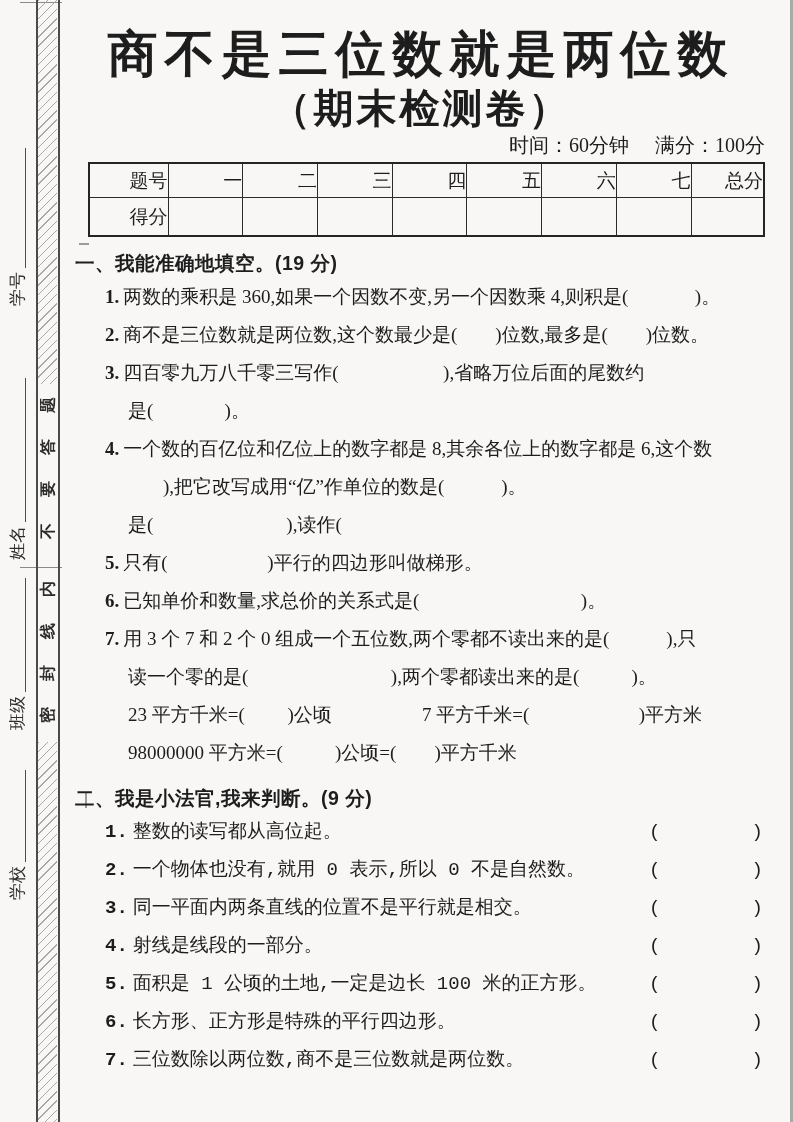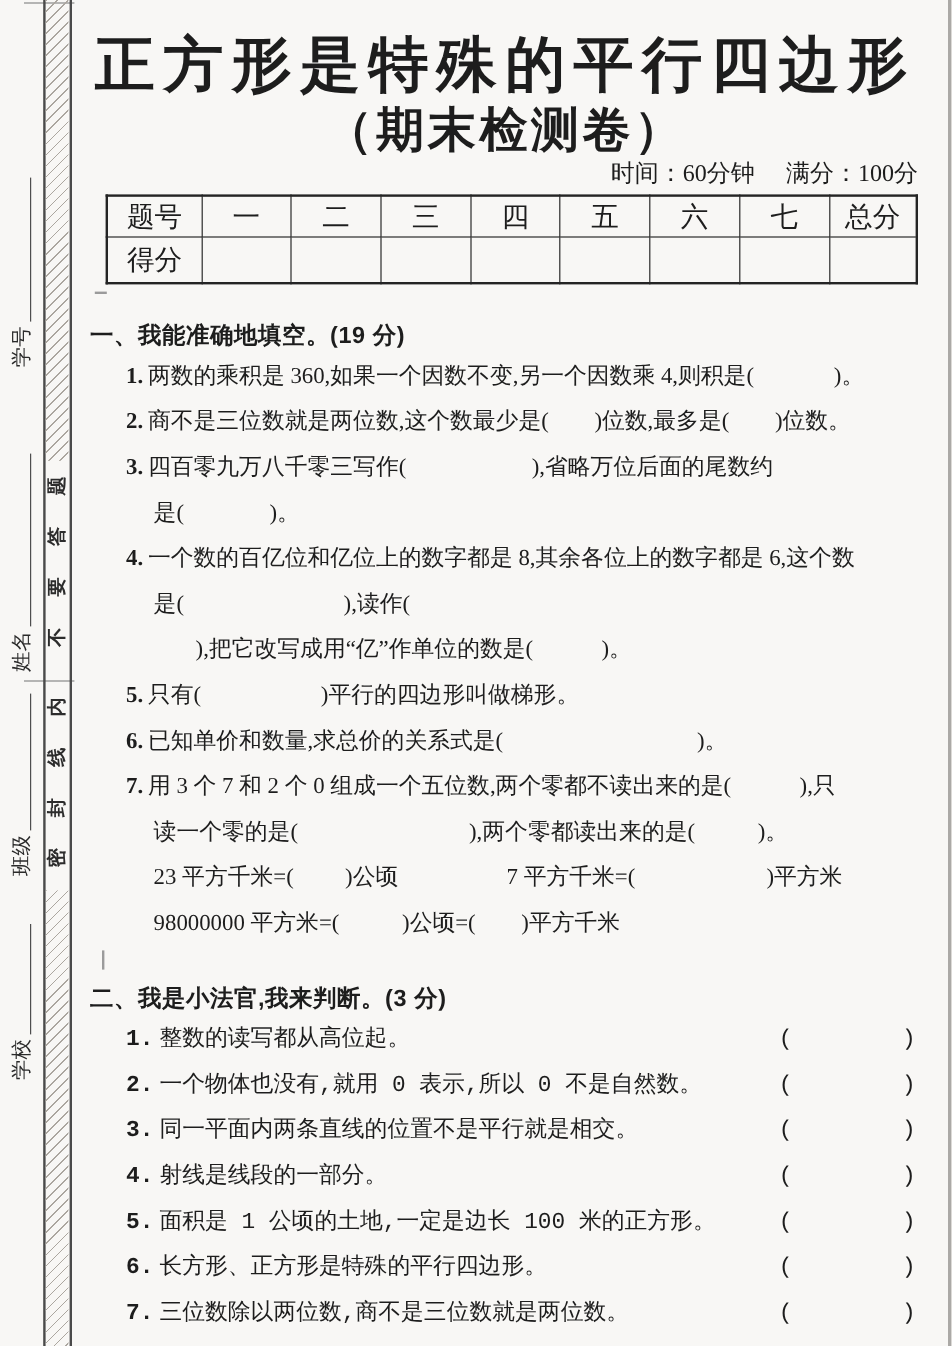--- a/index.html
+++ b/index.html
@@ -57,28 +57,28 @@
   }
   .exam-info{
     display:flex;justify-content:flex-end;gap:26px;
     font-size:20px;padding-right:2px;line-height:26px;
   }
   table.score{
     border-collapse:collapse;margin-left:13px;margin-top:4px;
     width:677px;table-layout:fixed;
   }
   table.score td{
-    border:1.6px solid #2b2b2b;text-align:center;vertical-align:middle;
-    font-size:23px;padding:0;
+    border:1.6px solid #2b2b2b;text-align:right;vertical-align:middle;
+    font-size:19px;padding:0;
   }
   table.score{border:2.2px solid #242424;}
   table.score tr.hdr td{height:33px;}
   table.score tr.scr td{height:37px;}
   .sec-heading{
-    margin-top:28px;font-size:19.5px;font-weight:bold;line-height:30px;
+    margin-top:11px;font-size:19.5px;font-weight:bold;line-height:30px;
     font-family:"Liberation Sans","DejaVu Sans",sans-serif;letter-spacing:.5px;
   }
   .items{font-size:19px;line-height:38px;}
   .item{padding-left:53px;text-indent:-23px;white-space:pre-wrap;}
   .item .num{font-weight:bold;padding-right:4px;}
   .cont{padding-left:53px;white-space:pre-wrap;}
   .cont.deep{padding-left:88px;}
   .judge-row{
     display:flex;justify-content:space-between;align-items:baseline;
     padding-left:30px;line-height:38px;font-size:19px;font-family:Liberation Mono, monospace;
@@ -125,21 +125,21 @@
   <span>封</span>
   <span>密</span>
 </div>
 
 <div class="fold-dash-h"></div>
 <div class="fold-dash-v"></div>
 <div class="edge-shadow"></div>
 
 <div class="content">
 
-  <h1 class="page-title">正方形是特殊的平行四边形</h1>
+  <h1 class="page-title">商不是三位数就是两位数</h1>
   <h2 class="page-subtitle">（期末检测卷）</h2>
 
   <div class="exam-info">
     <span>时间：60分钟</span>
     <span>满分：100分</span>
   </div>
 
   <table class="score">
     <colgroup>
       <col style="width:79px">
@@ -179,31 +179,31 @@
     </table>
 
   <div class="sec-heading">一、我能准确地填空。(19 分)</div>
 
   <div class="items">
     <div class="item"><span class="num">1.</span><span>两数的乘积是 360,如果一个因数不变,另一个因数乘 4,则积是(              )。</span></div>
     <div class="item"><span class="num">2.</span><span>商不是三位数就是两位数,这个数最少是(        )位数,最多是(        )位数。</span></div>
     <div class="item"><span class="num">3.</span><span>四百零九万八千零三写作(                      ),省略万位后面的尾数约</span></div>
     <div class="cont">是(               )。</div>
     <div class="item"><span class="num">4.</span><span>一个数的百亿位和亿位上的数字都是 8,其余各位上的数字都是 6,这个数</span></div>
+    <div class="cont deep">),把它改写成用“亿”作单位的数是(            )。</div>
     <div class="cont">是(                            ),读作(</div>
-    <div class="cont deep">),把它改写成用“亿”作单位的数是(            )。</div>
     <div class="item"><span class="num">5.</span><span>只有(                     )平行的四边形叫做梯形。</span></div>
     <div class="item"><span class="num">6.</span><span>已知单价和数量,求总价的关系式是(                                  )。</span></div>
     <div class="item"><span class="num">7.</span><span>用 3 个 7 和 2 个 0 组成一个五位数,两个零都不读出来的是(            ),只</span></div>
     <div class="cont">读一个零的是(                              ),两个零都读出来的是(           )。</div>
     <div class="cont">23 平方千米=(         )公顷                   7 平方千米=(                       )平方米</div>
     <div class="cont">98000000 平方米=(           )公顷=(        )平方千米</div>
   </div>
 
-  <div class="sec-heading">二、我是小法官,我来判断。(3 分)</div>
+  <div class="sec-heading">二、我是小法官,我来判断。(9 分)</div>
 
   <div class="items">
     <div class="judge-row">
       <span class="lhs"><span class="num">1.</span><span>整数的读写都从高位起。</span></span>
       <span class="paren">(        )</span>
     </div>
     <div class="judge-row">
       <span class="lhs"><span class="num">2.</span><span>一个物体也没有,就用 0 表示,所以 0 不是自然数。</span></span>
       <span class="paren">(        )</span>
     </div>

